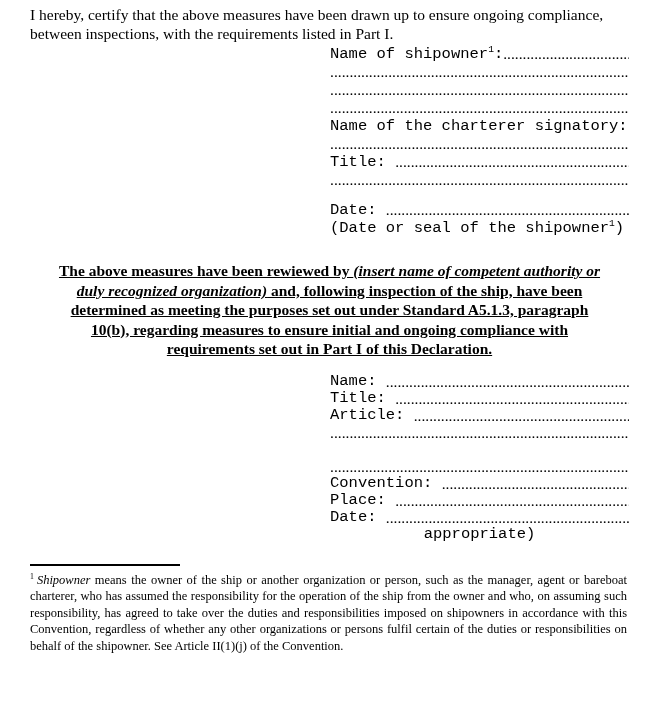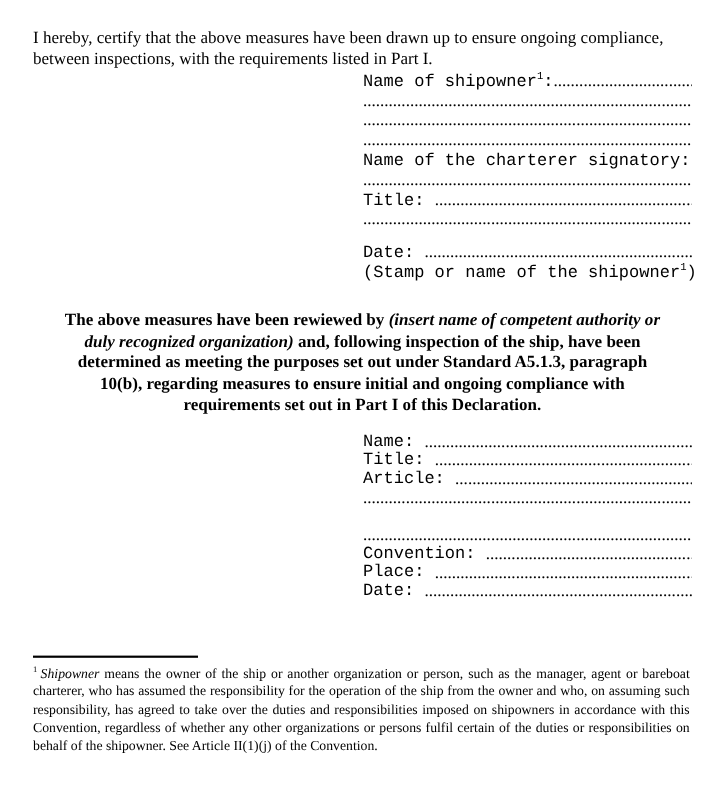--- a/index.html
+++ b/index.html
@@ -6,21 +6,21 @@
   html, body { background: #ffffff; }
   body {
     width: 645px;
     height: 724px;
     position: relative;
     overflow: hidden;
     color: #000000;
     font-family: "Liberation Serif", serif;
     font-size: 15.5px;
   }
-  .page { padding: 5px 16px 0 30px; margin-top: 20px; }
+  .page { padding: 5px 16px 0 30px; }
 
   .intro { line-height: 19px; margin-bottom: 2px; }
 
   .form-block { margin-left: 300px; }
   .form1 .field-row { line-height: 18px; }
   .form2 .field-row { line-height: 17px; justify-content: center; }
   .field-row { display: flex; }
   .field-row .label { white-space: pre; font-family: Liberation Mono, monospace; }
   .field-row .dots {
     flex: 1;
@@ -30,30 +30,31 @@
   sup { font-size: 62%; line-height: 0; vertical-align: super; }
 
   .gap-before { margin-top: 12px; }   
   .blank-before { margin-top: 17px; } 
 
   .review {
     margin: 24px 22px 0 22px;
     text-align: center;
     font-weight: bold;
     line-height: 19.5px;
+    text-decoration: underline;
   }
   .review .it { font-style: italic; }
 
   .form2 { margin-top: 14px; }
 
   .footnote {
     position: absolute;
     left: 30px;
     right: 18px;
-    top: 596px;
+    top: 564px;
   }
   .fn-rule {
     width: 150px;
     border-top: 2px solid #000;
     margin-bottom: 6px;
   }
   .fn-text {
     font-size: 12.5px;
     line-height: 16.4px;
     text-align: justify;
@@ -100,21 +101,21 @@
       <span class="dots">........................................................................................................................................................................................</span>
     </div>
 
 
     <div class="field-row gap-before">
       <span class="label">Date: </span>
       <span class="dots">........................................................................................................................................................................................</span>
     </div>
 
     <div class="field-row">
-      <span class="label"><span>(Stamp or name of the shipowner</span><sup>1</sup><span>)</span></span>
+      <span class="label"><span>(Date or seal of the shipowner</span><sup>1</sup><span>)</span></span>
     </div>
 
   </div>
 
   <p class="review"><span>The above measures have been rewiewed by </span><span class="it">(insert name of competent authority or duly recognized organization)</span><span> and, following inspection of the ship, have been determined as meeting the purposes set out under Standard A5.1.3, paragraph 10(b), regarding measures to ensure initial and ongoing compliance with requirements set out in Part I of this Declaration.</span></p>
 
   <div class="form-block form2">
 
     <div class="field-row">
       <span class="label">Name: </span>
@@ -145,20 +146,23 @@
     <div class="field-row">
       <span class="label">Place: </span>
       <span class="dots">........................................................................................................................................................................................</span>
     </div>
 
     <div class="field-row">
       <span class="label">Date: </span>
       <span class="dots">........................................................................................................................................................................................</span>
     </div>
 
+    <div class="field-row">
+      <span class="label">appropriate)</span>
+    </div>
 
   </div>
 
   <div class="footnote">
     <div class="fn-rule"></div>
     <p class="fn-text"><sup>1</sup><span class="fn-term">Shipowner</span><span> means the owner of the ship or another organization or person, such as the manager, agent or bareboat charterer, who has assumed the responsibility for the operation of the ship from the owner and who, on assuming such responsibility, has agreed to take over the duties and responsibilities imposed on shipowners in accordance with this Convention, regardless of whether any other organizations or persons fulfil certain of the duties or responsibilities on behalf of the shipowner. See Article II(1)(j) of the Convention.</span></p>
   </div>
 
 </div>
 

